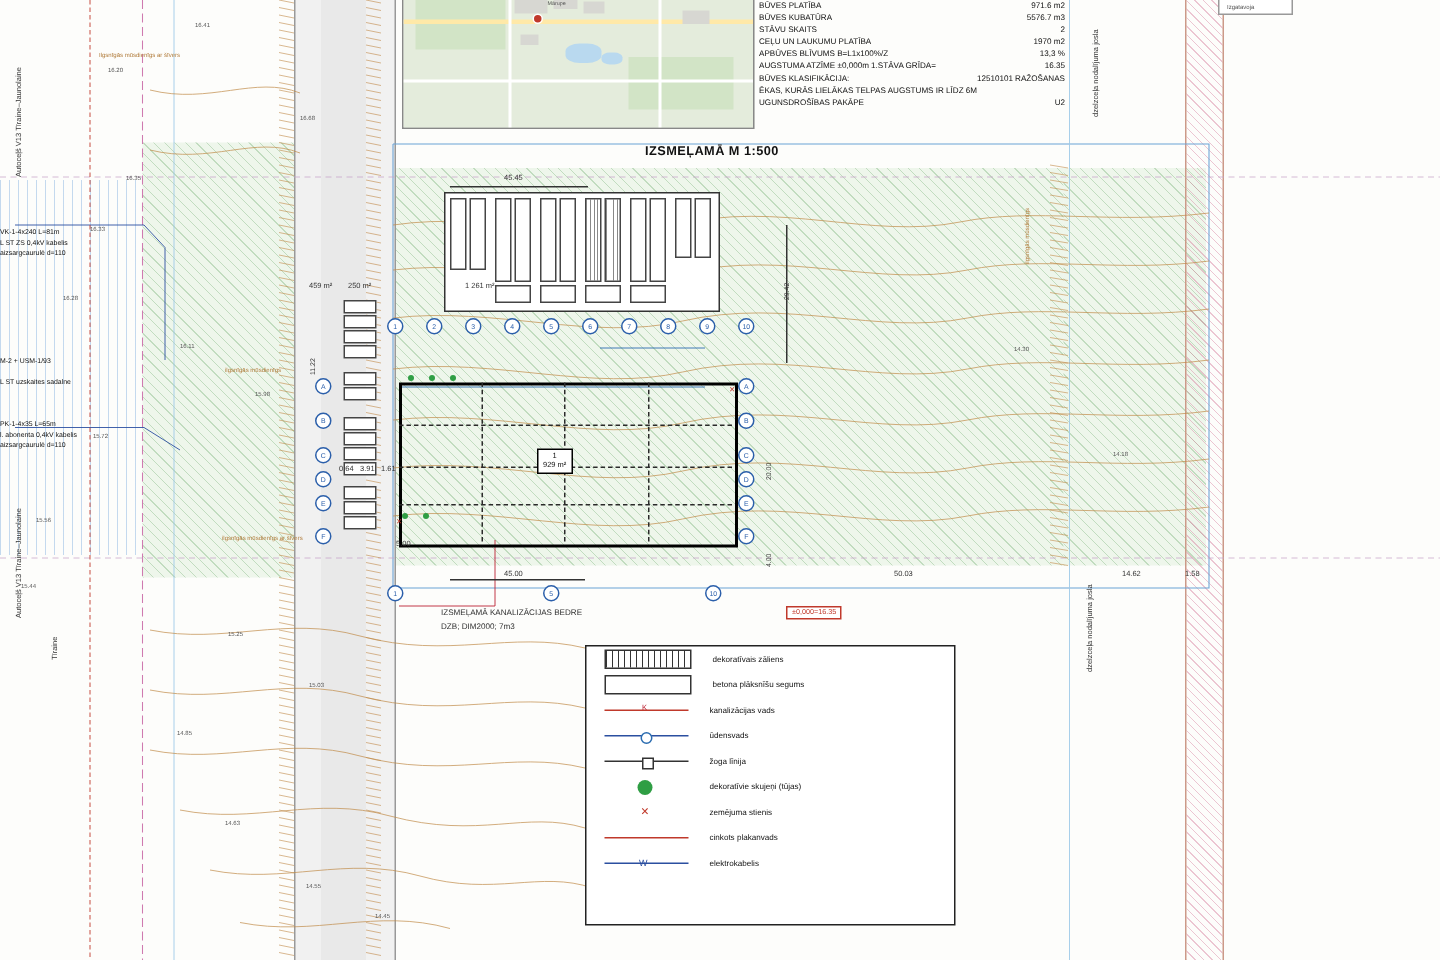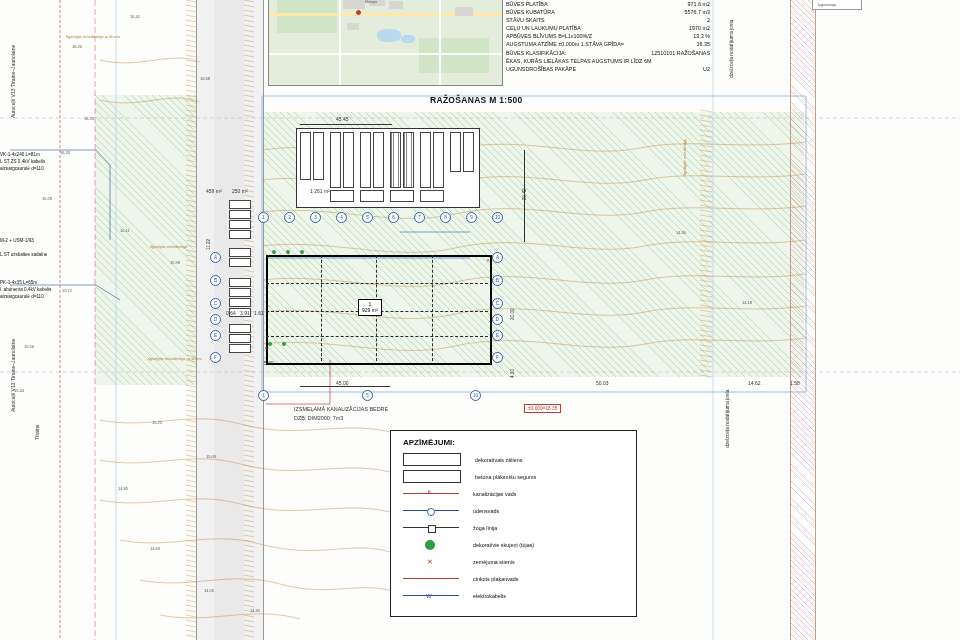--- a/index.html
+++ b/index.html
@@ -535,21 +535,21 @@
       </div>
     <div class="row">
         <span class="k">UGUNSDROŠĪBAS PAKĀPE</span>
         <span class="v">U2</span>
       </div>
   </div>
 
   <div class="abs" style="left:812px;top:-6px;width:48px;height:14px;border:0.7px solid #999;background:#fff;"></div>
   <div class="txt tiny" style="left:818px;top:2px;">Izgatavoja</div>
 
-  <div id="plan-title">RAŽOŠANAS  M 1:500</div>
+  <div id="plan-title">IZSMEĻAMĀ  M 1:500</div>
 
   <div class="abs" style="left:296px;top:128px;width:182px;height:78px;border:0.8px solid #333;background:#fff;"></div>
 
   <div class="abs" style="left:296px;top:128px;width:182px;height:78px;">
     <div class="bay abs" style="left:4px;top:4px;width:11px;height:48px;"></div>
     <div class="bay abs" style="left:17px;top:4px;width:11px;height:48px;"></div>
     <div class="bay abs" style="left:34px;top:4px;width:11px;height:56px;"></div>
     <div class="bay abs" style="left:47px;top:4px;width:11px;height:56px;"></div>
     <div class="bay abs" style="left:64px;top:4px;width:11px;height:56px;"></div>
     <div class="bay abs" style="left:77px;top:4px;width:11px;height:56px;"></div>
@@ -696,21 +696,20 @@
 
   <div class="green-dot" style="left:272px;top:250px;"></div>
   <div class="green-dot" style="left:286px;top:250px;"></div>
   <div class="green-dot" style="left:300px;top:250px;"></div>
   <div class="green-dot" style="left:268px;top:342px;"></div>
   <div class="green-dot" style="left:282px;top:342px;"></div>
   <div class="redx" style="left:264px;top:346px;">✕</div>
   <div class="redx" style="left:486px;top:258px;">✕</div>
 
   <div id="legend">
-    <h3>APZĪMĒJUMI:</h3>
 
     <div class="lrow">
       <div class="sym sym-hatch"></div>
       <div class="lbl">dekoratīvais zāliens</div>
     </div>
     <div class="lrow">
       <div class="sym sym-solid"></div>
       <div class="lbl">betona plāksnīšu segums</div>
     </div>
     <div class="lrow">

